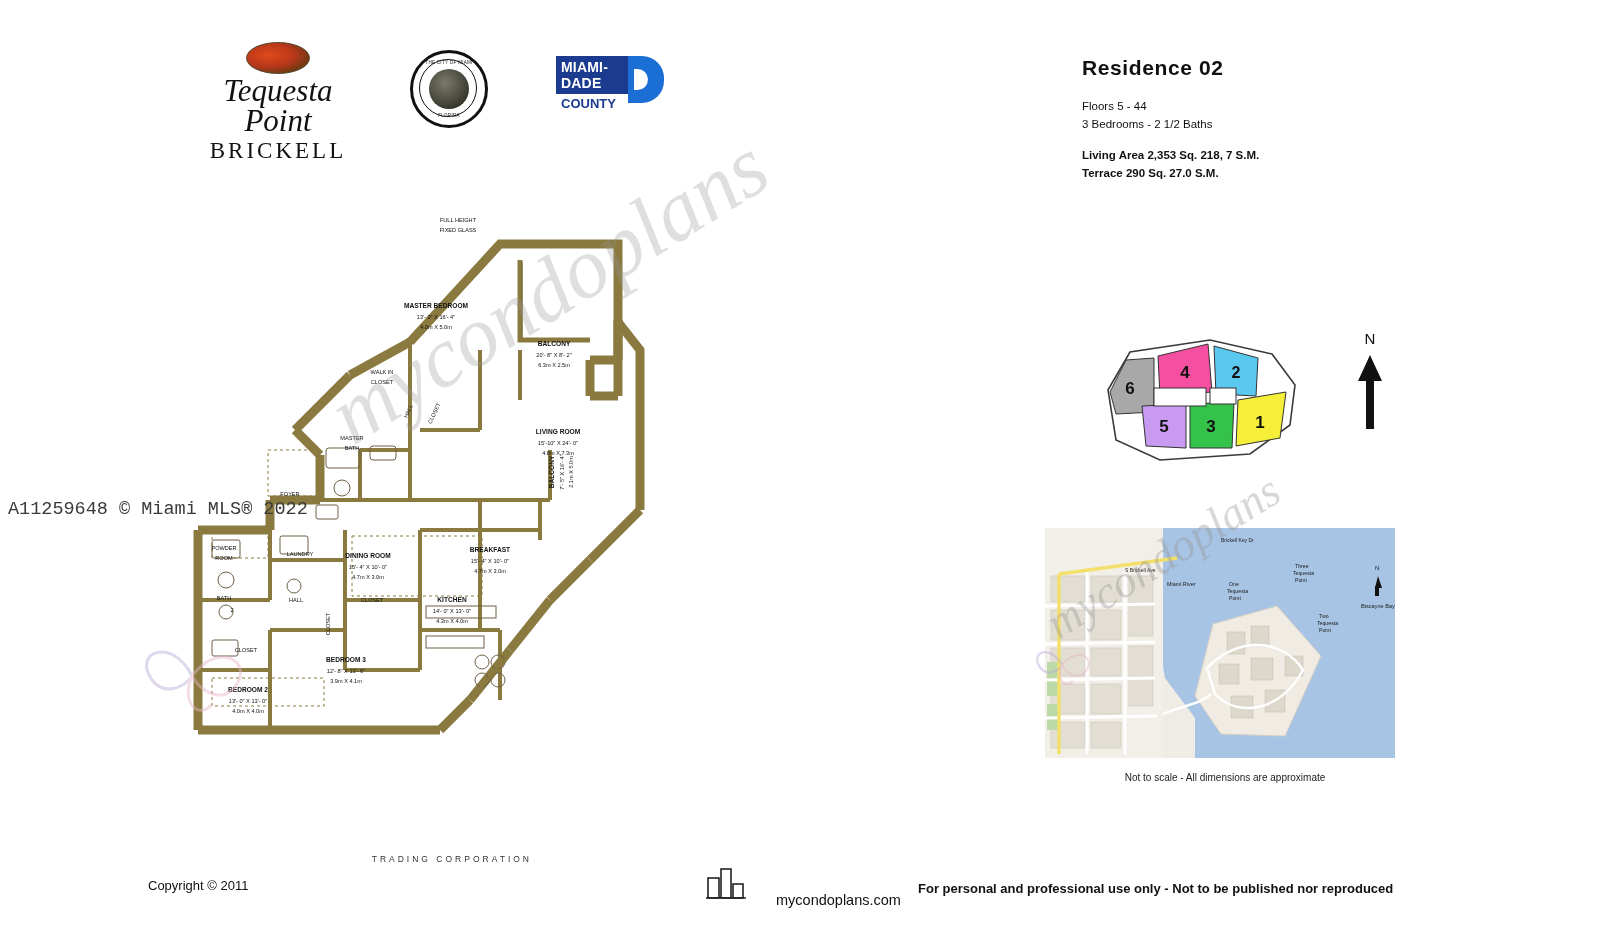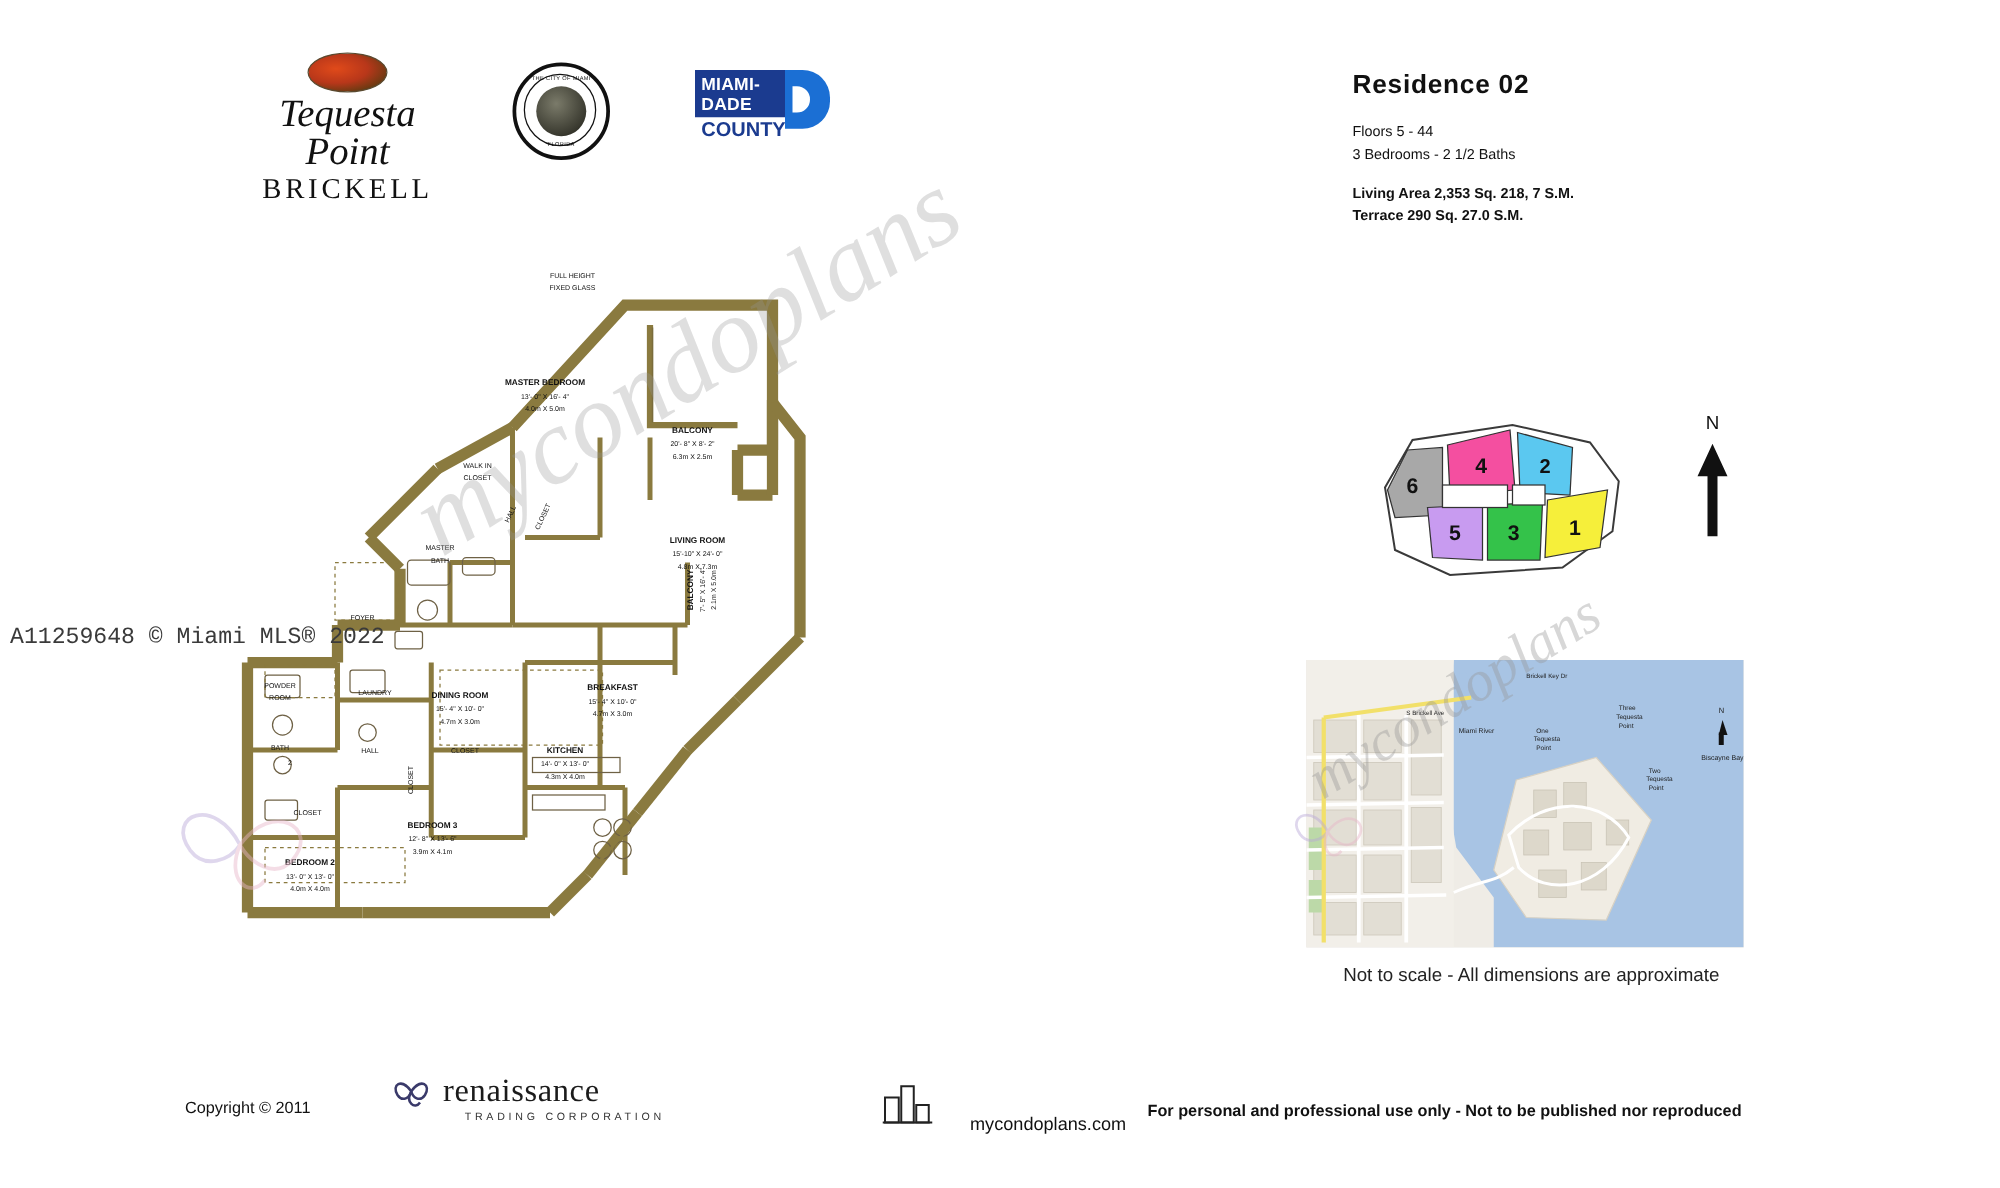--- a/index.html
+++ b/index.html
@@ -33,21 +33,21 @@
   }
   #city-seal .inner{
     width:40px;height:40px;border-radius:50%;
     background:radial-gradient(circle at 40% 35%, #7b7b6a 0%, #3a3a30 70%, #15150f 100%);
   }
   #city-seal .seal-top{position:absolute;left:0;top:7px;width:72px;text-align:center;font-size:4.5px;letter-spacing:.3px;color:#111;}
   #city-seal .seal-bottom{position:absolute;left:0;bottom:7px;width:72px;text-align:center;font-size:4.5px;letter-spacing:.3px;color:#111;}
 
   #miami-dade-logo{left:556px;top:56px;width:120px;}
   #md-top{background:#1b3b8f;color:#ffffff;font-weight:bold;font-size:14px;padding:3px 5px;letter-spacing:.2px;}
-  #md-bot{background:#ffffff;color:#1b3b8f;font-weight:bold;font-size:16px;padding:2px 5px 3px 5px;}
+  #md-bot{background:#ffffff;color:#1b3b8f;font-weight:bold;font-size:13px;padding:2px 5px 3px 5px;}
   #md-left{width:72px;display:inline-block;vertical-align:top;}
   #md-right{display:inline-block;vertical-align:top;width:36px;height:47px;background:#1b6fd4;border-radius:0 22px 22px 0;position:relative;}
   #md-right:after{content:"";position:absolute;left:6px;top:13px;width:14px;height:21px;background:#ffffff;border-radius:0 11px 11px 0;}
   .md-wrap{display:flex;}
 
   
   #residence-title{left:1082px;top:56px;font-size:21px;font-weight:bold;letter-spacing:.6px;color:#111;}
   #residence-meta{left:1082px;top:98px;font-size:11.5px;line-height:1.55;color:#111;}
   #residence-areas{left:1082px;top:146px;font-size:11.5px;font-weight:bold;line-height:1.6;color:#111;}
 
@@ -55,21 +55,21 @@
   #floorplan{left:120px;top:200px;width:740px;height:600px;}
   #floorplan svg{display:block;}
 
   
   #key-plan{left:1090px;top:330px;width:230px;height:150px;}
   #north-arrow{left:1340px;top:330px;width:60px;height:110px;text-align:center;}
   #north-arrow .nlabel{font-size:15px;color:#111;margin-bottom:4px;}
 
   
   #location-map{left:1045px;top:528px;width:350px;height:230px;border:0;overflow:hidden;background:#eceae5;}
-  #map-note{left:1045px;top:772px;width:360px;font-size:15px;color:#222;text-align:center;}
+  #map-note{left:1045px;top:772px;width:360px;font-size:10px;color:#222;text-align:center;}
 
   
   #copyright{left:148px;top:878px;font-size:13px;color:#111;}
   #ren-logo{left:312px;top:856px;width:220px;}
   #ren-logo .rmark{
     width:34px;height:34px;display:inline-block;vertical-align:middle;
   }
   #ren-logo .rtext{font-family:"Liberation Serif", serif;font-size:26px;color:#1b1b1b;display:inline-block;vertical-align:middle;margin-left:4px;letter-spacing:.5px;}
   #ren-logo .rsub{font-size:8.5px;letter-spacing:3px;color:#333;text-align:right;margin-top:-2px;}
 
@@ -435,30 +435,20 @@
     <path d="M 62,46 C 42,6 2,22 22,50 C 34,66 54,58 62,46 Z" fill="none" stroke="#b9a8d8" stroke-width="4"></path>
     <path d="M 62,46 C 88,10 126,32 104,58 C 90,74 70,60 62,46 Z" fill="none" stroke="#e7b6c8" stroke-width="4"></path>
     <path d="M 62,46 C 50,74 70,90 82,74" fill="none" stroke="#e7b6c8" stroke-width="4"></path>
   </svg>
 </div>
 <div class="abs" id="mls-credit">A11259648 © Miami MLS® 2022</div>
 
 <div class="abs" id="copyright">Copyright  ©   2011</div>
 
 <div class="abs" id="ren-logo">
-  <div>
-    <span class="rmark">
-      <svg width="34" height="34" viewBox="0 0 34 34" xmlns="http://www.w3.org/2000/svg">
-        <path d="M17,17 C9,6 1,12 6,20 C10,26 16,22 17,17 Z" fill="none" stroke="#3a3a6a" stroke-width="2"></path>
-        <path d="M17,17 C25,6 33,12 28,20 C24,26 18,22 17,17 Z" fill="none" stroke="#3a3a6a" stroke-width="2"></path>
-        <path d="M17,17 C12,26 20,32 24,26" fill="none" stroke="#3a3a6a" stroke-width="2"></path>
-      </svg>
-    </span>
-    <span class="rtext">renaissance</span>
-  </div>
   <div class="rsub">TRADING CORPORATION</div>
 </div>
 
 <div class="abs" id="mcp-logo">
   <svg width="40" height="34" viewBox="0 0 40 34" xmlns="http://www.w3.org/2000/svg">
     <rect x="2" y="12" width="11" height="20" fill="none" stroke="#222" stroke-width="1.6"></rect>
     <rect x="15" y="3" width="10" height="29" fill="none" stroke="#222" stroke-width="1.6"></rect>
     <rect x="27" y="18" width="10" height="14" fill="none" stroke="#222" stroke-width="1.6"></rect>
     <line x1="0" y1="32" x2="40" y2="32" stroke="#222" stroke-width="1.6"></line>
   </svg>

